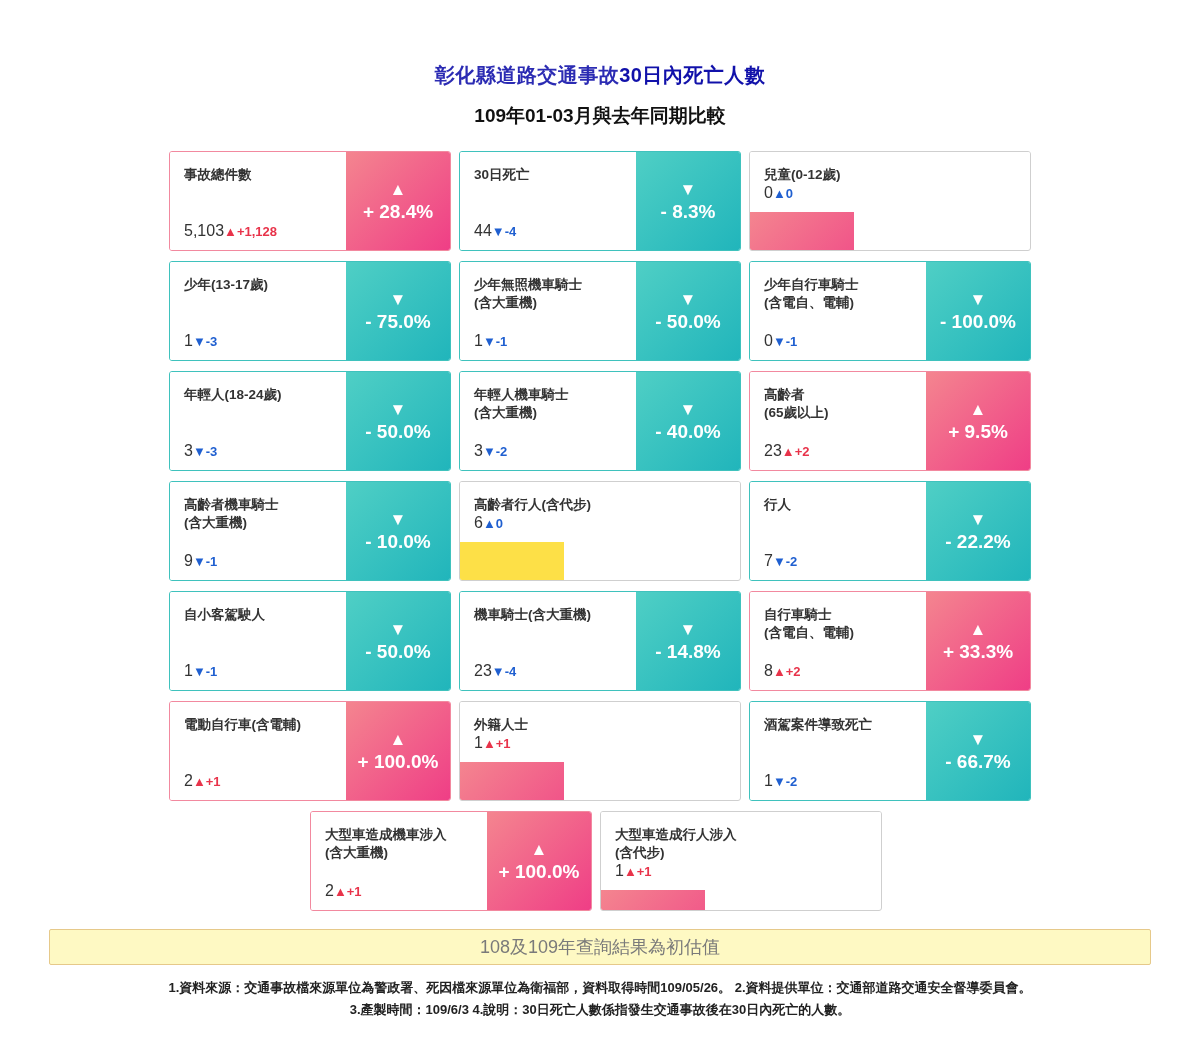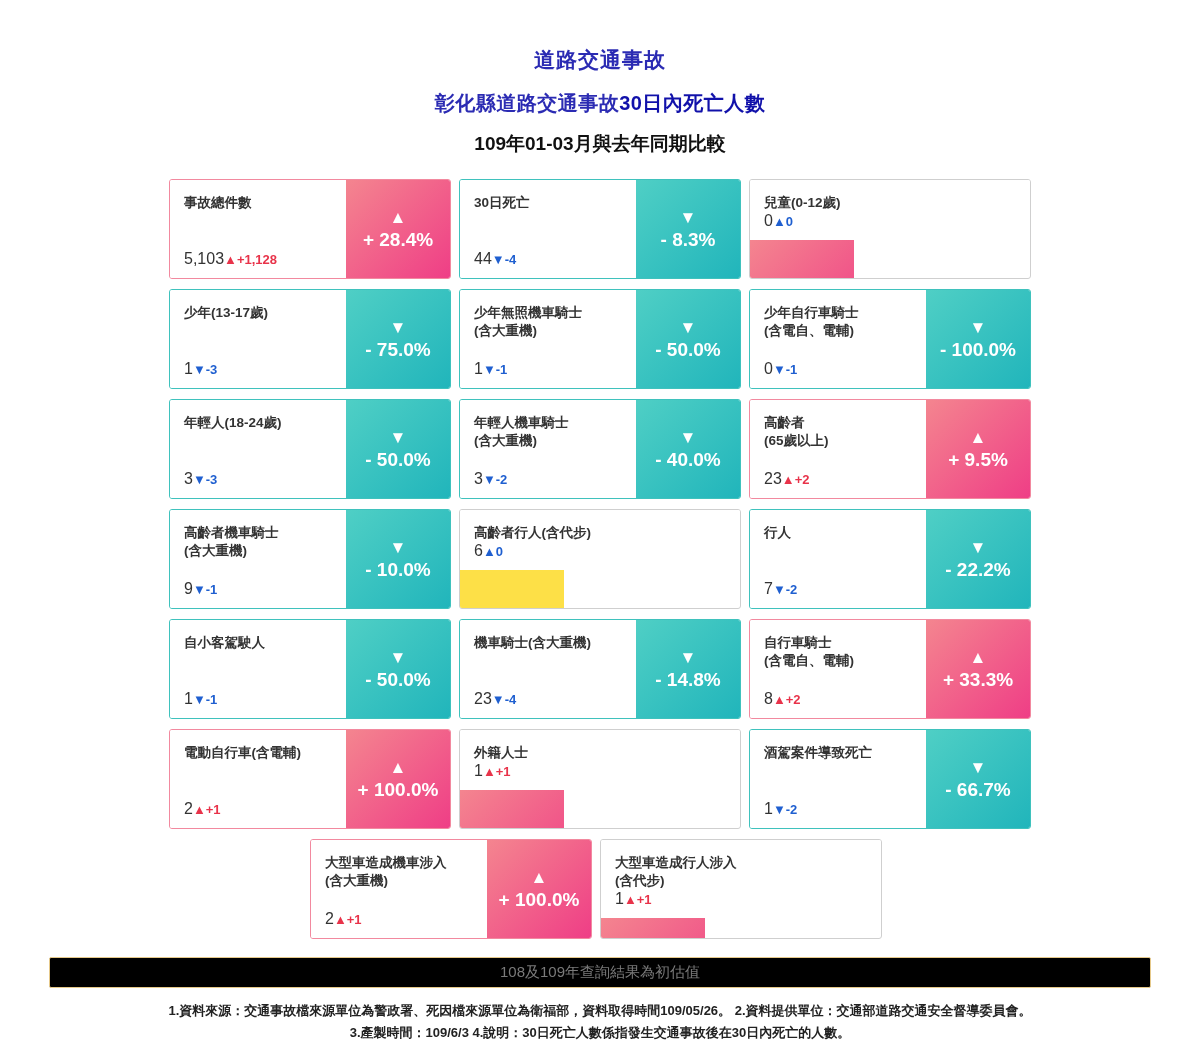--- a/index.html
+++ b/index.html
@@ -62,35 +62,34 @@
   .card.flat .right{background:#fde047;color:#6b6b6b;}
   .card.flat-pink .right{background:linear-gradient(135deg,#f4858f 0%,#ef3e86 100%);color:#fff;}
 
   .arrow{font-size:17px;line-height:1;margin-bottom:4px;}
   .pct{font-size:19px;line-height:1;}
   .dashes{font-size:20px;letter-spacing:1px;font-weight:bold;}
 
   
   .note-box{
     width:1100px;margin:18px auto 0 auto;border:1px solid #e6c98a;
-    background:#000000;color:#7a7a7a;font-size:15px;
+    background:#fef9c3;color:#7a7a7a;font-size:18px;
     text-align:center;padding:5px 0;border-radius:2px;
   }
   .foot{
     width:1140px;margin:12px auto 0 auto;text-align:center;
     font-size:13px;color:#222;font-weight:bold;line-height:1.7;
   }
 </style>
 </head>
 <body>
 
 <div class="page">
 
   <div class="titles">
-    <div class="title-1">道路交通事故</div>
     <div class="title-2">
       <span>彰化縣道路交通事故</span><span class="hl">30日內死亡人數</span>
     </div>
     <div class="title-3">109年01-03月與去年同期比較</div>
   </div>
 
   <div class="grid" id="grid">
       <div class="card up">
         <div class="left">
           <div class="lbl">事故總件數</div>

